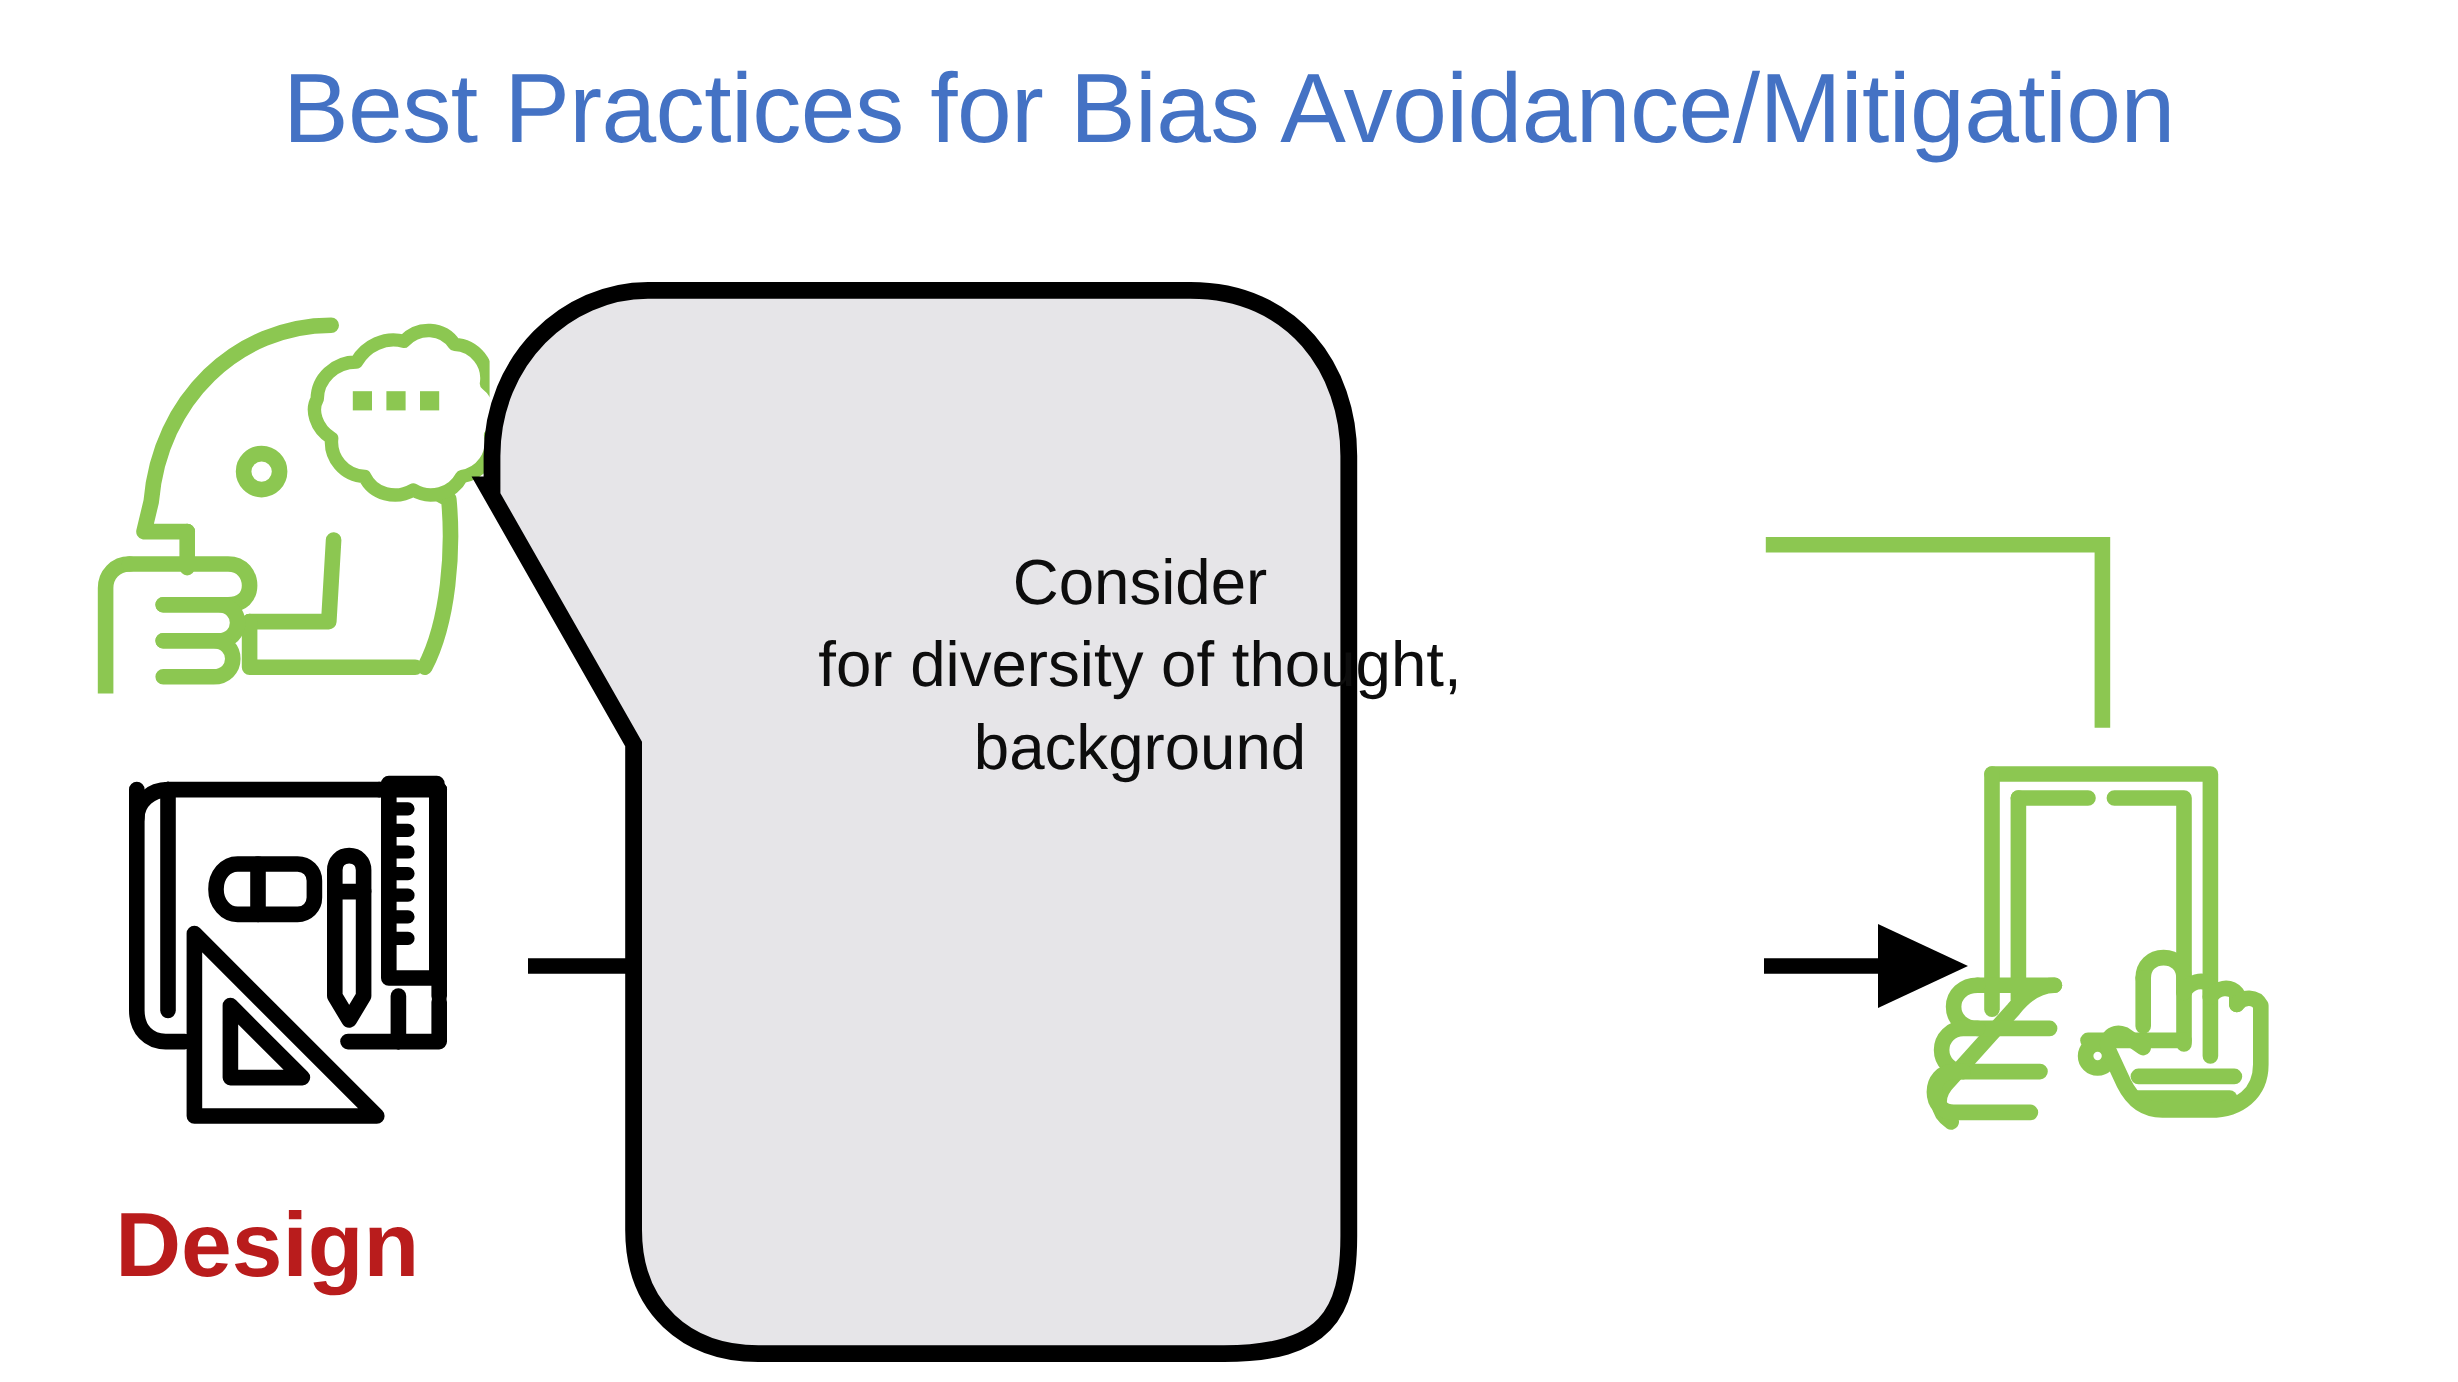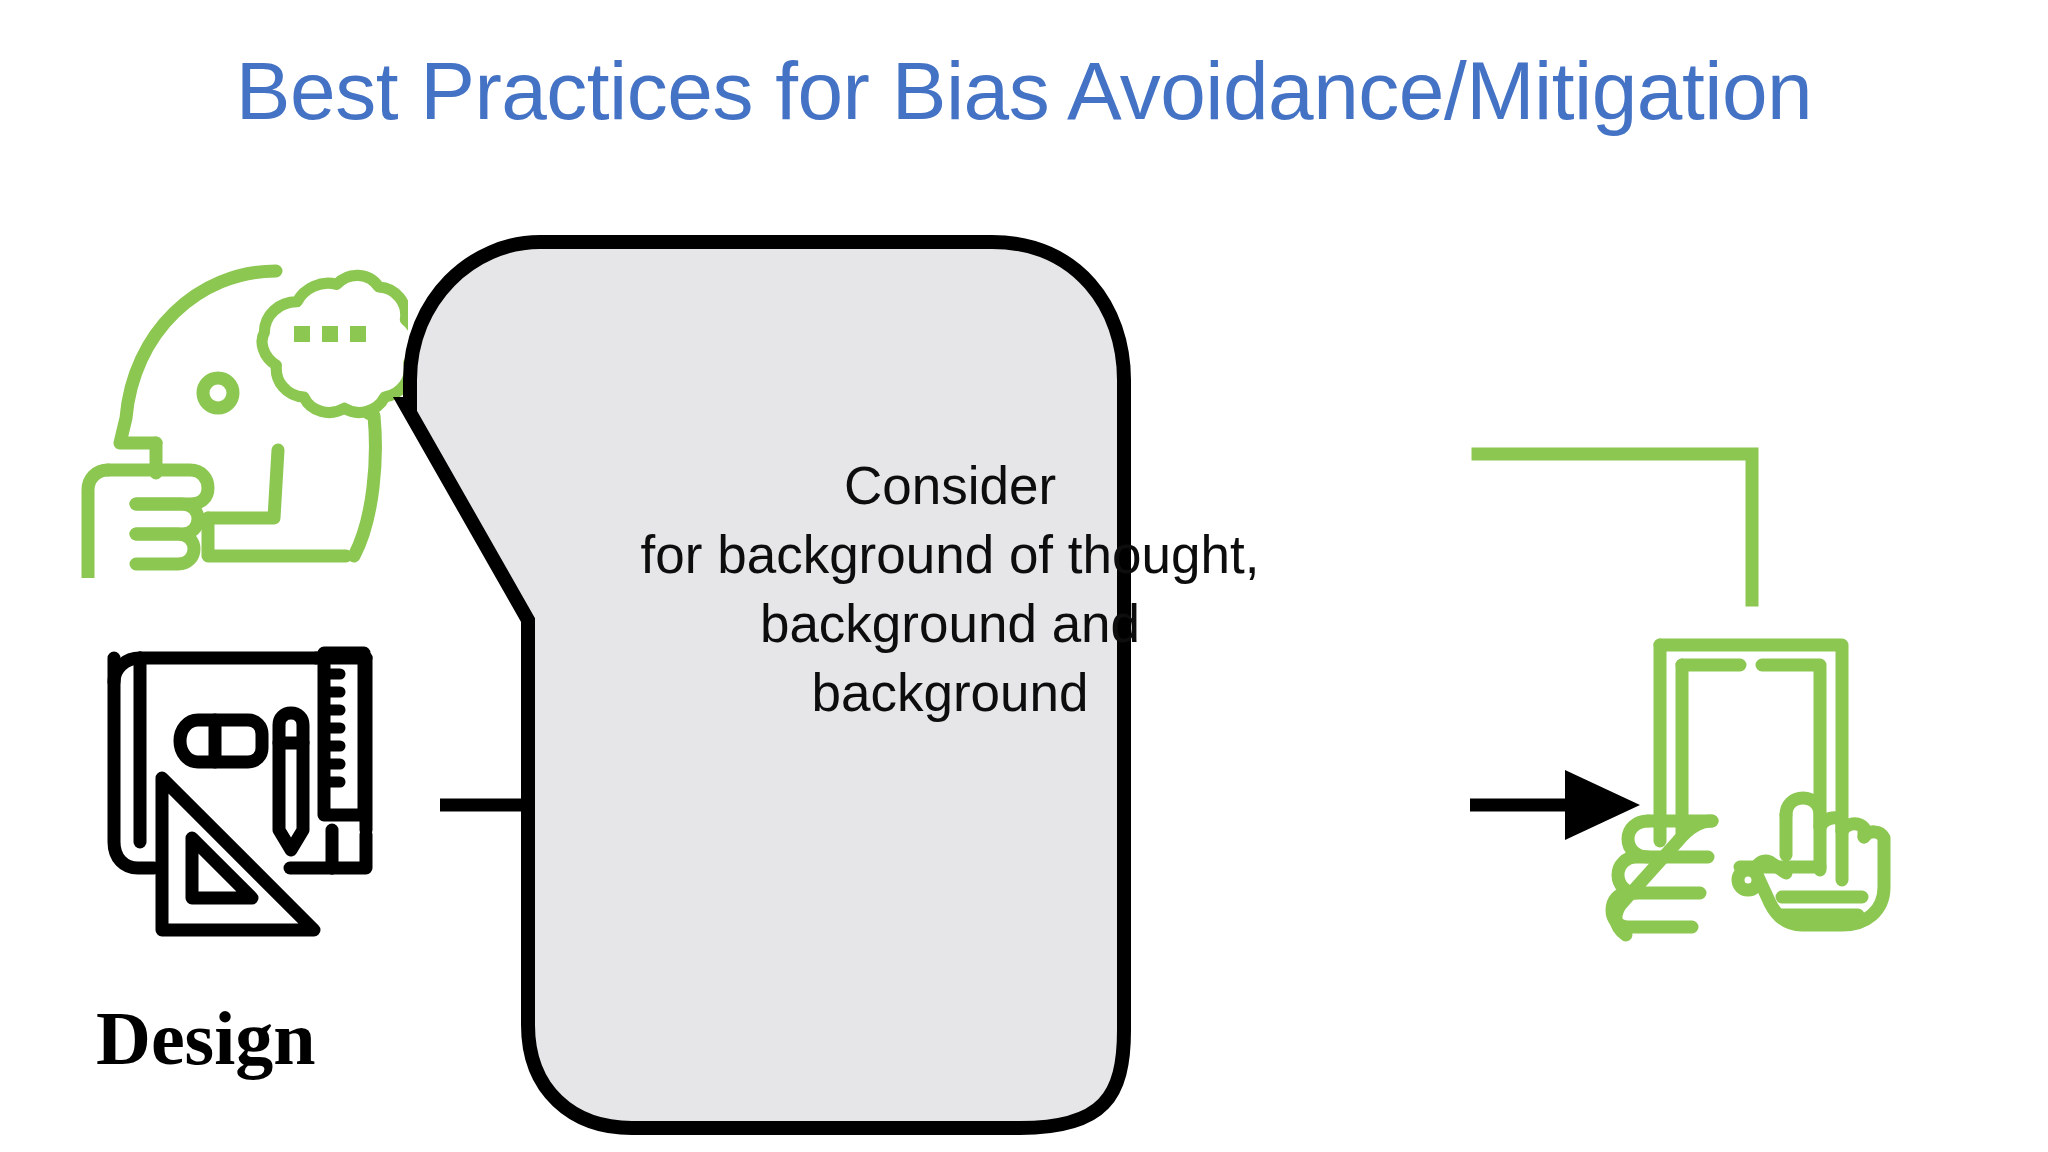--- a/index.html
+++ b/index.html
@@ -54,26 +54,26 @@
   .icon-box svg { display: block; }
 
   
   #icon-thinking { left: 78px;  top: 238px;  width: 330px; height: 340px; }
   #icon-blueprint{ left: 70px;  top: 630px;  width: 330px; height: 330px; }
   #icon-tablet   { left: 1590px;top: 615px;  width: 320px; height: 340px; }
 
   
   .stage-label {
     position: absolute;
-    color: #000000;
+    color: #b91c1c;
     font-weight: bold;
     font-size: 76px;
     line-height: 1;
     white-space: nowrap;
-    font-family: Liberation Serif, serif;
+    font-family: Liberation Sans, sans-serif;
   }
   #label-design      { left: 96px;  top: 1000px; }
   #label-application { left: 1500px;top: 1020px; }
 
   
   #connector-svg {
     position: absolute;
     left: 0; top: 0;
     width: 2048px; height: 1152px;
     pointer-events: none;
@@ -240,22 +240,21 @@
                L 744 150
                C 744 78 698 12 612 12
                L 160 12
                C 92 12 30 70 30 150
                L 30 174
                Z" transform="translate(0,0) scale(1.0)" fill="#E6E5E8" stroke="#000000" stroke-width="14"></path>
     </svg>
 
     <div id="bubble-text">
       <span class="line">Consider</span>
-      <span class="line">for background of thought,</span>
-      <span class="line">background and</span>
+      <span class="line">for diversity of thought,</span>
       <span class="line">background</span>
     </div>
 
     <div class="stage-label" id="label-design">Design</div>
 
 
   </div>
 </div>
 
 </body></html>

